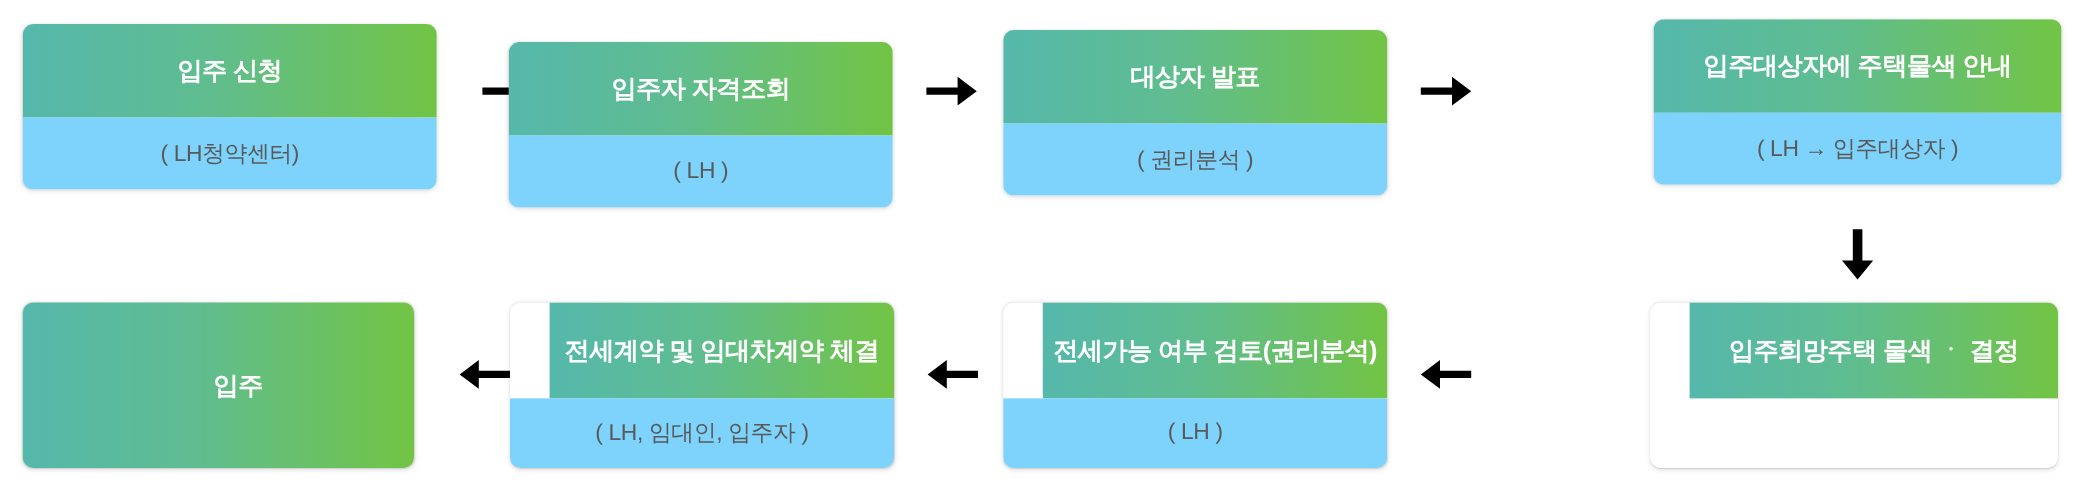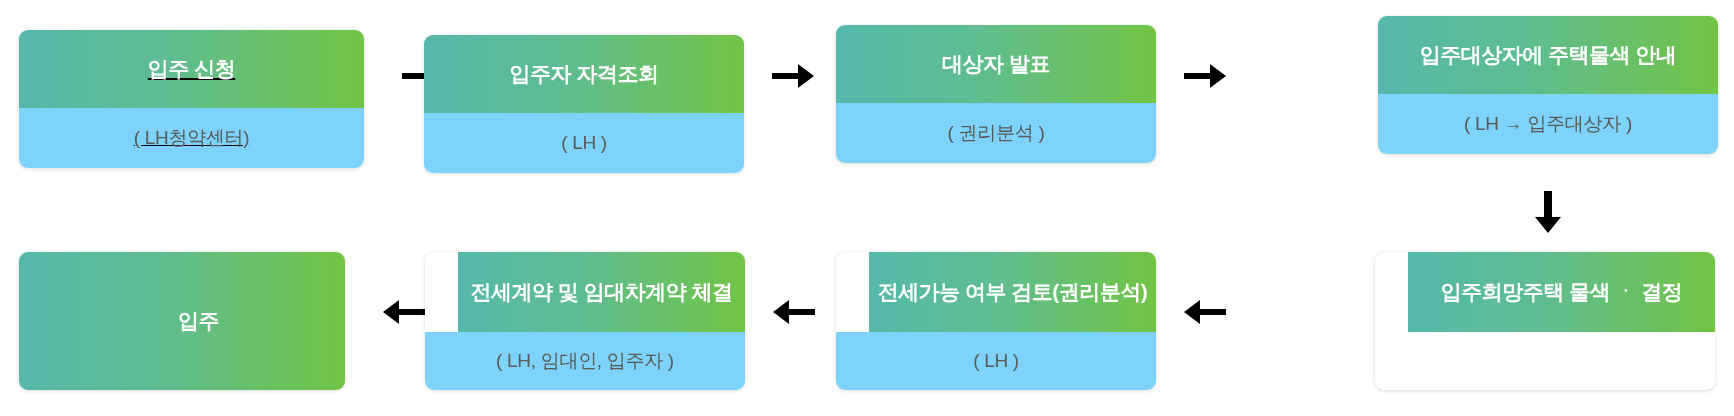--- a/index.html
+++ b/index.html
@@ -85,21 +85,21 @@
   }
   .arrow svg { display: block; }
 </style>
 </head>
 <body>
 
 <div id="flow-canvas">
 
   <div class="row-top">
 
-    <div class="card" style="left:19px; top:30px; width:345px; height:138px;text-decoration:underline;">
+    <div class="card" style="left:19px; top:20px; width:345px; height:138px;">
       <div class="card-head">입주 신청</div>
       <div class="card-body">( LH청약센터)</div>
     </div>
 
     <div class="arrow" style="left:400px; top:56px; width:46px; height:40px;">
       <svg width="44" height="34" viewBox="0 0 44 34" aria-hidden="true">
         <path d="M1 14 H27 V5 L43 17 L27 29 V20 H1 Z" fill="#000000"></path>
       </svg>
     </div>
 

